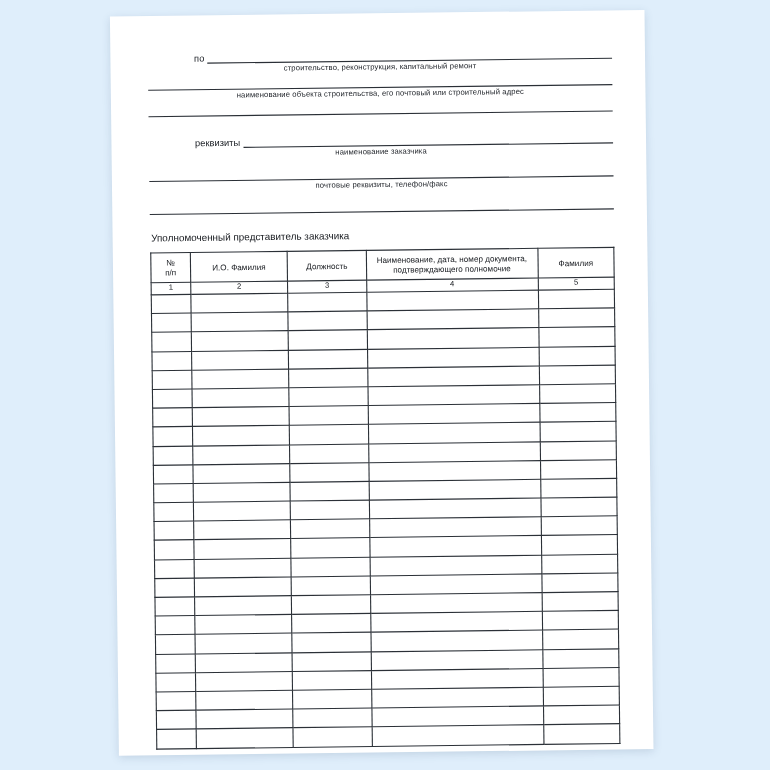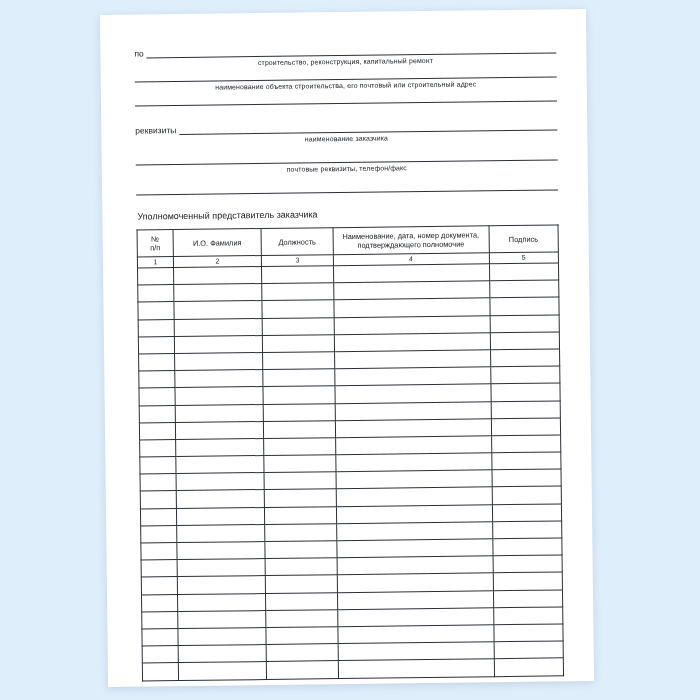--- a/index.html
+++ b/index.html
@@ -41,20 +41,21 @@
     display: flex;
     align-items: flex-end;
     margin-top: 4px;
   }
   .field-label {
     font-size: 8.5px;
     color: #20242a;
     white-space: nowrap;
     padding-right: 3px;
     line-height: 10px;
+    margin-left: 42px;
   }
   .rule {
     flex: 1 1 auto;
     border-bottom: 1px solid #2a2f36;
     height: 9px;
   }
   .rule.full {
     width: 100%;
   }
   .caption {
@@ -169,21 +170,21 @@
             <th>
               <span>№</span><br>
               <span>п/п</span>
             </th>
             <th>И.О. Фамилия</th>
             <th>Должность</th>
             <th>
               <span>Наименование, дата, номер документа,</span><br>
               <span>подтверждающего полномочие</span>
             </th>
-            <th>Подпись</th>
+            <th>Фамилия</th>
           </tr>
           <tr>
             <td class="num">1</td>
             <td class="num">2</td>
             <td class="num">3</td>
             <td class="num">4</td>
             <td class="num">5</td>
           </tr>
         </thead>
         <tbody id="table-body">

